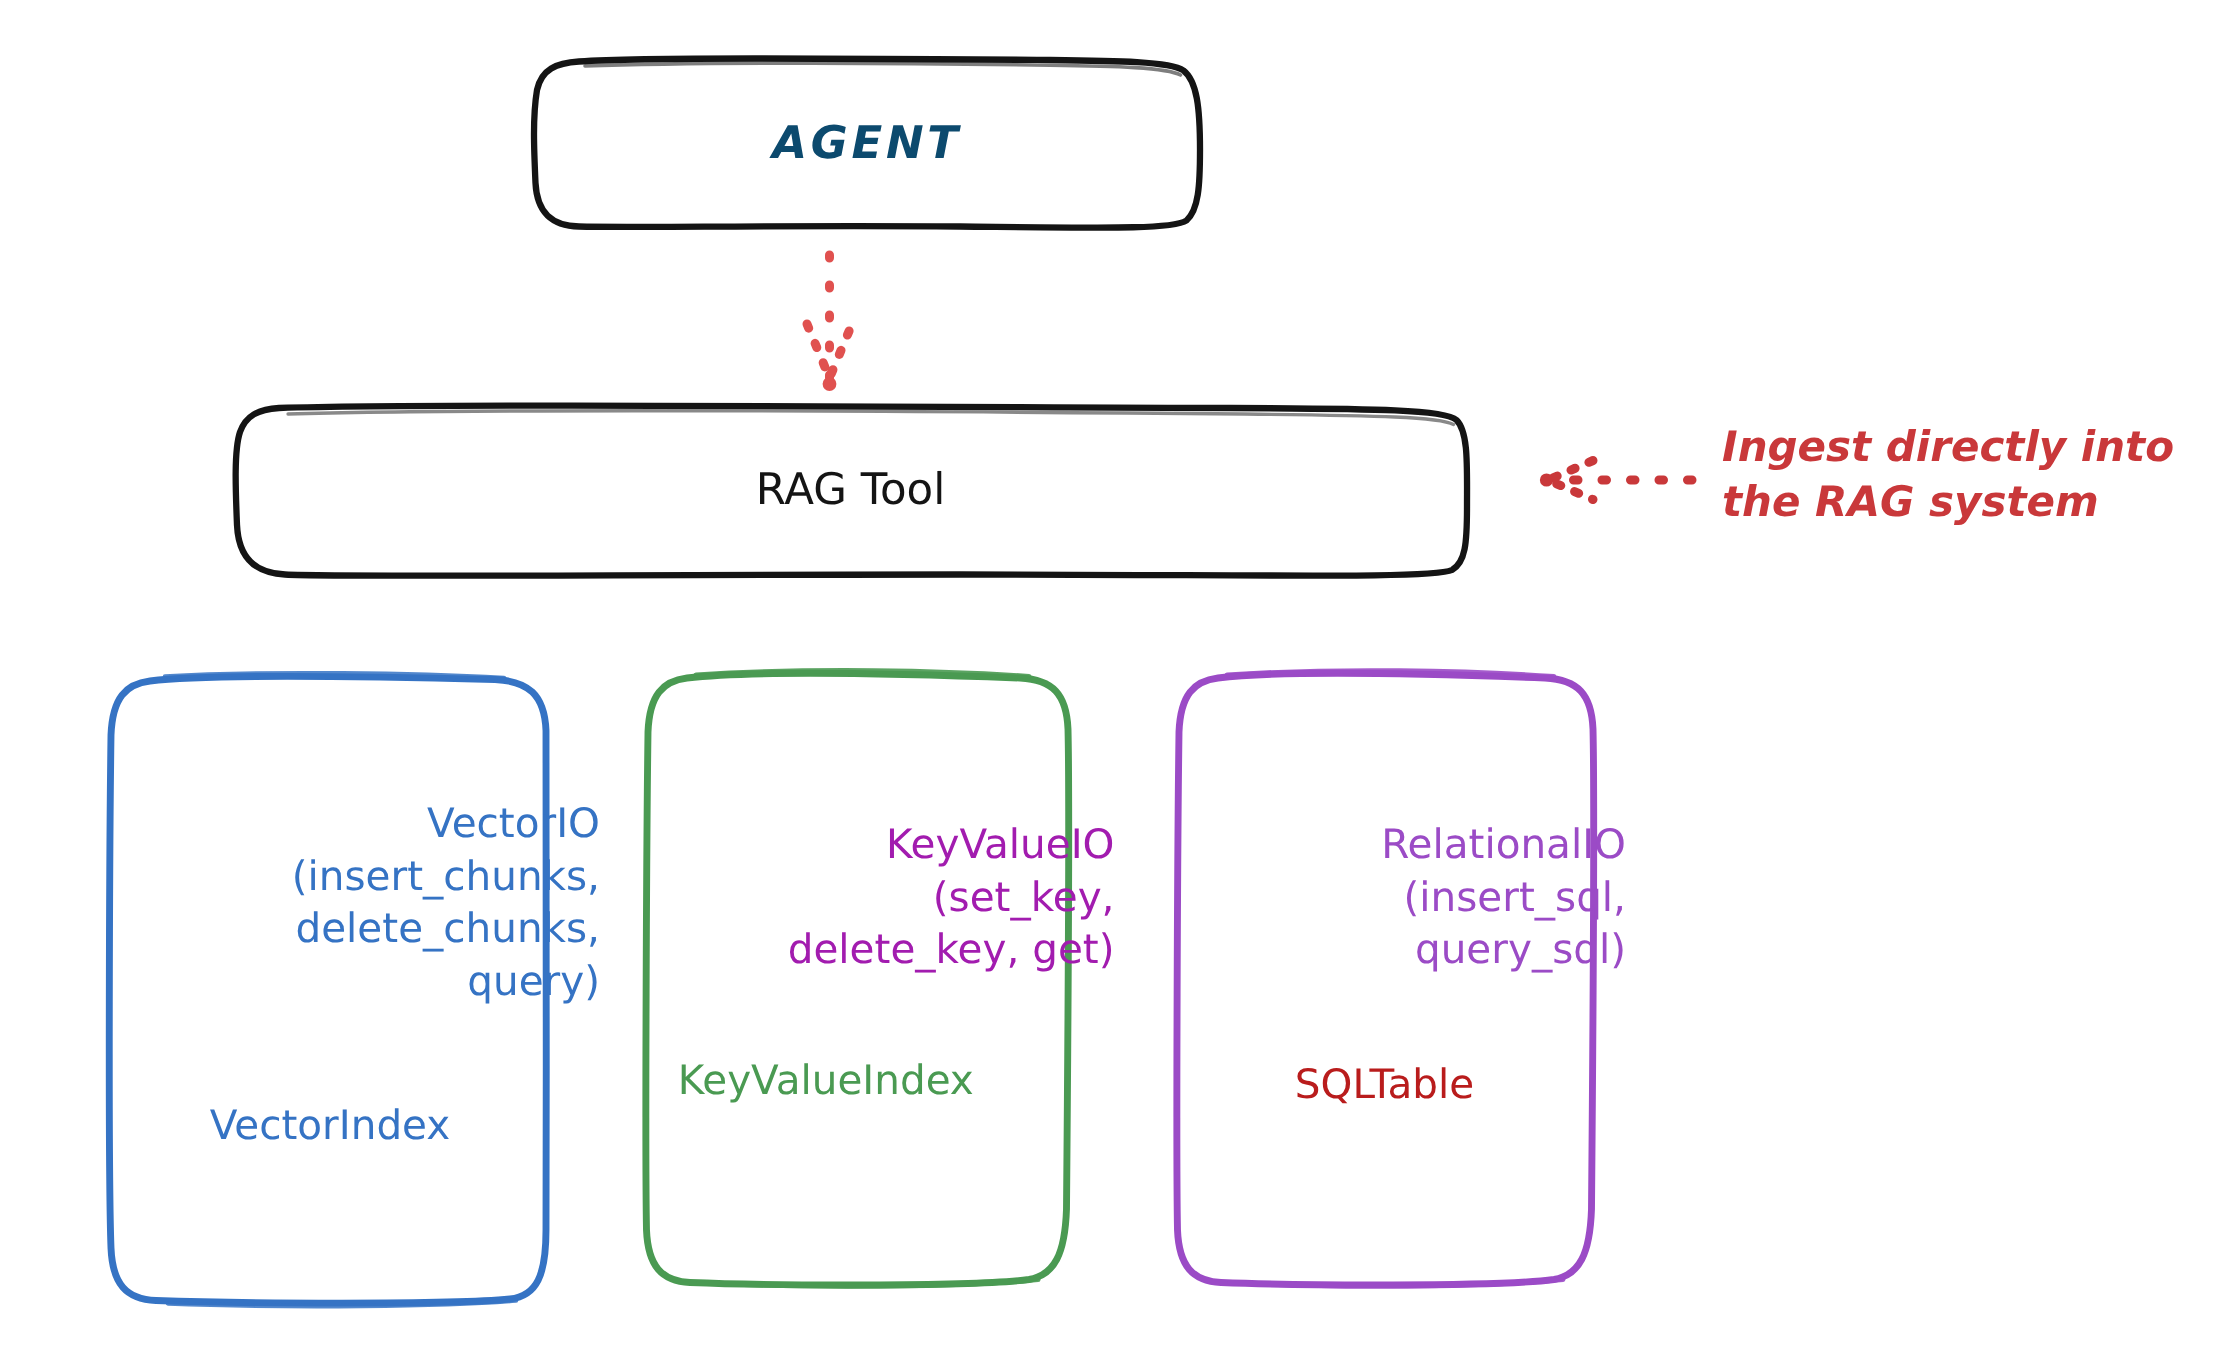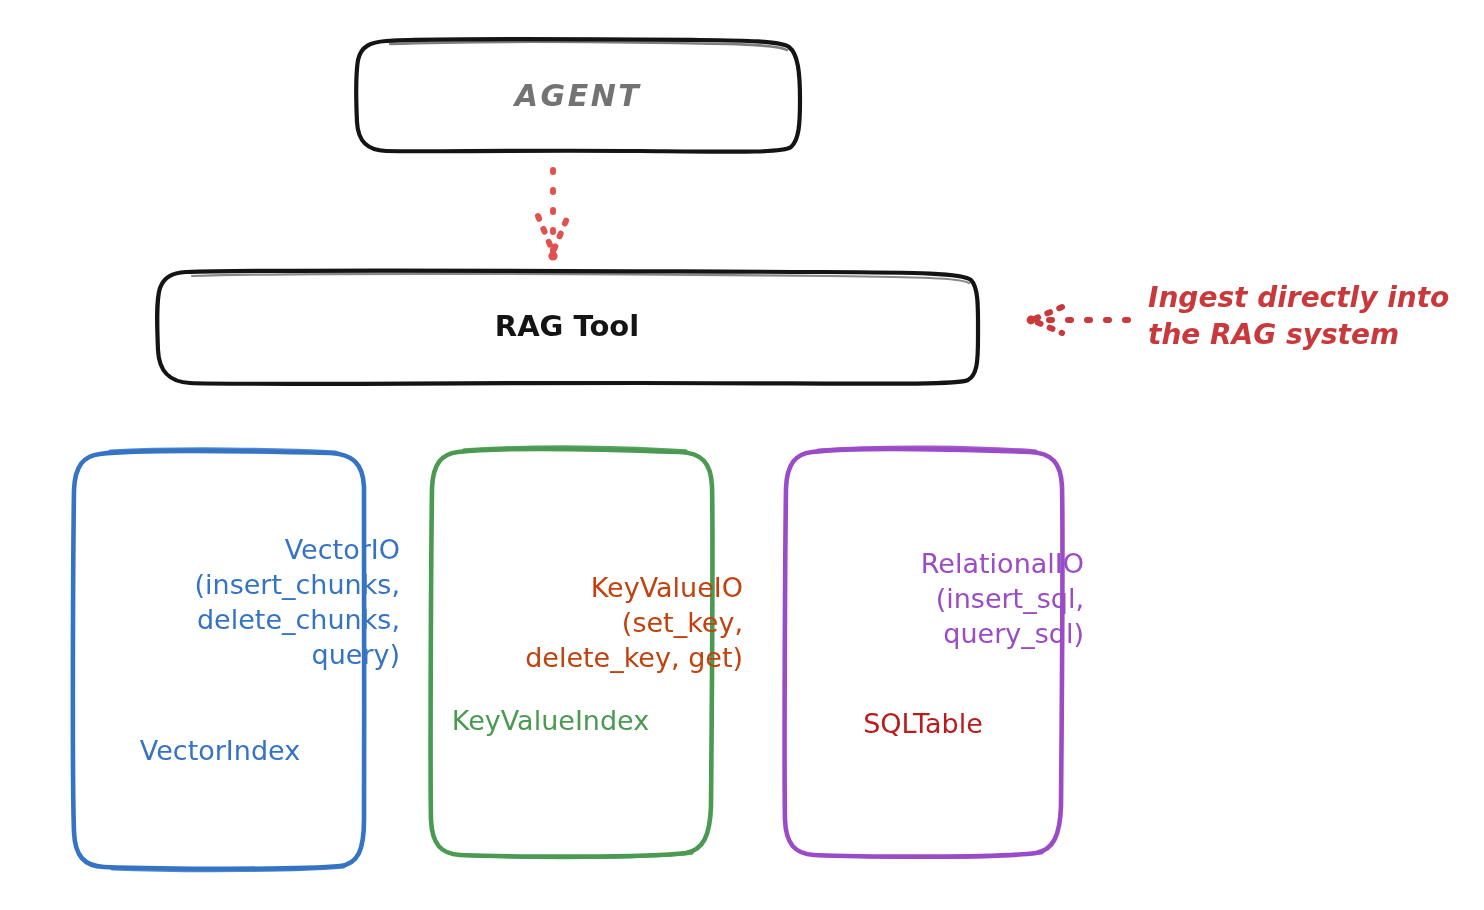--- a/index.html
+++ b/index.html
@@ -37,35 +37,35 @@
     top: 40px;
     width: 444px;
     height: 112px;
     display: flex;
     align-items: center;
     justify-content: center;
     font-size: 30px;
     font-style: italic;
     font-weight: 600;
     letter-spacing: 2.5px;
-    color: #737373;
+    color: #0c4a6e;
     font-family: "DejaVu Sans", sans-serif;
   }
 
   
   #ragtool-label {
     left: 156px;
     top: 272px;
     width: 822px;
     height: 110px;
     display: flex;
     align-items: center;
     justify-content: center;
     font-size: 29px;
-    font-weight: 700;
+    font-weight: 400;
     color: #141414;
     font-family: "DejaVu Sans", sans-serif;
   }
 
   
   .leaf-text {
     position: absolute;
     text-align: right;
     white-space: pre-line;
     line-height: 1.30;
@@ -81,21 +81,21 @@
     font-size: 27px;
     font-weight: 500;
     font-family: "DejaVu Sans", sans-serif;
     pointer-events: none;
     user-select: none;
   }
 
   #vectorio-text   { left: 40px;  top: 532px; width: 360px; color: #3573c4; }
   #vectorindex-text{ left: 40px;  top: 735px; width: 360px; color: #3573c4; }
 
-  #keyvalueio-text   { left: 398px; top: 570px; width: 345px; color: #c2410c; }
+  #keyvalueio-text   { left: 398px; top: 546px; width: 345px; color: #a21caf; }
   #keyvalueindex-text{ left: 378px; top: 705px; width: 345px; color: #4a9a52; }
 
   #relationalio-text   { left: 754px; top: 546px; width: 330px; color: #9b4bc6; }
   #sqltable-text       { left: 758px; top: 708px; width: 330px; color: #b91c1c; }
 
   
   #ingest-note {
     position: absolute;
     left: 1148px;
     top: 280px;

